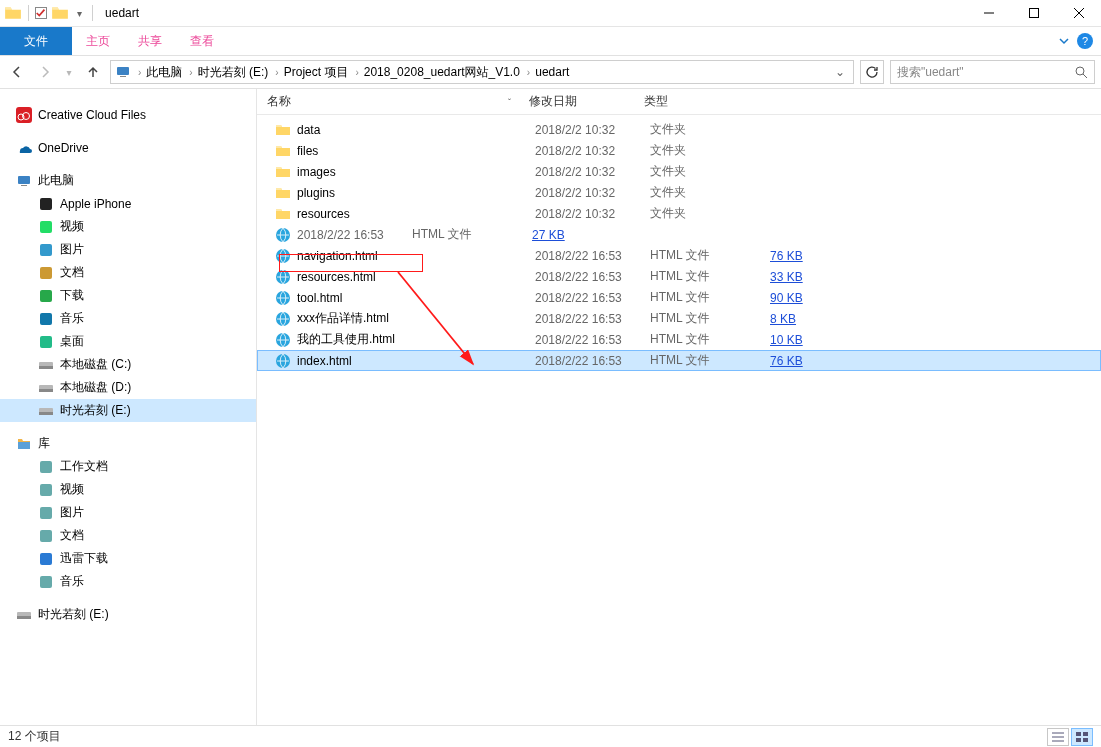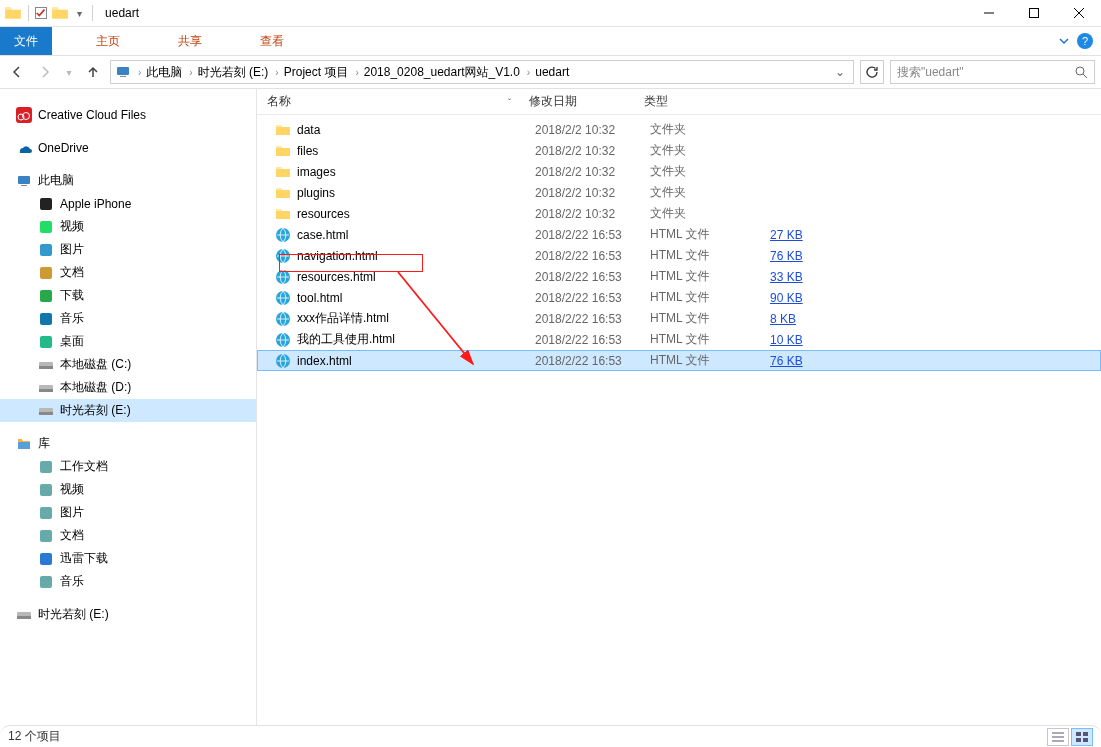--- a/index.html
+++ b/index.html
@@ -9,22 +9,22 @@
 .titlebar { height: 27px; display: flex; align-items: center; background: #fff; border-bottom: 1px solid #e5e5e5; }
 .titlebar .qat { display: flex; align-items: center; gap: 4px; padding: 0 4px; }
 .titlebar .sep { width: 1px; height: 16px; background: #d0d0d0; margin: 0 2px; }
 .titlebar .folder-ico { width: 18px; height: 18px; }
 .titlebar .title { margin-left: 6px; color: #000; }
 .titlebar .wbtns { margin-left: auto; display: flex; }
 .titlebar .wbtn { width: 45px; height: 27px; display: flex; align-items: center; justify-content: center; }
 
 
 .ribbon { height: 29px; display: flex; align-items: stretch; background: #fff; border-bottom: 1px solid #e1e1e1; }
-.ribbon .file { background: #1979ca; color: #fff; padding: 0 14px; display: flex; align-items: center; }
-.ribbon .tab { padding: 0 14px; display: flex; align-items: center; color: #c2410c; margin-left: 30px; }
+.ribbon .file { background: #1979ca; color: #fff; padding: 0 24px; display: flex; align-items: center; }
+.ribbon .tab { padding: 0 14px; display: flex; align-items: center; color: #ec4899; }
 .ribbon .right { margin-left: auto; display: flex; align-items: center; padding-right: 8px; gap: 8px; color: #1979ca; }
 .ribbon .chev { width: 10px; height: 10px; }
 .ribbon .help { width: 16px; height: 16px; border-radius: 50%; background: #1e88e5; color: #fff; display: flex; align-items: center; justify-content: center; font-size: 11px; }
 
 
 .addrbar { height: 33px; display: flex; align-items: center; padding: 4px 6px; gap: 6px; background: #fff; border-bottom: 1px solid #e1e1e1; }
 .navbtn { width: 22px; height: 22px; display: flex; align-items: center; justify-content: center; color: #555; }
 .navbtn.disabled { color: #b8b8b8; }
 .addrbox { flex: 1; height: 24px; border: 1px solid #cecece; display: flex; align-items: center; padding: 0 4px; gap: 2px; overflow: hidden; }
 .addrbox .pc-ico { width: 16px; height: 16px; flex:none; }
@@ -54,21 +54,21 @@
 .row.selected { background: #cde8ff; border: 1px solid #7abdff; padding-left: 17px; }
 .row .ico { width: 16px; height: 16px; margin-right: 6px; flex:none; }
 .row .name { width: 238px; } .row .date { width: 115px; color: #666; } .row .type { width: 120px; color: #666; }
 .row .size { width: 90px; text-align: left; color: #1d4ed8; padding-right: 22px; text-decoration: underline; }
 
 
 .annot-box { position: absolute; border: 1.5px solid #ff1a1a; pointer-events: none; }
 .annot-arrow { position: absolute; pointer-events: none; }
 
 
-.status { height: 22px; border-top: 1px solid #e1e1e1; display: flex; align-items: center; padding: 0 8px; color: #333; border-radius: 10px; }
+.status { height: 22px; border-top: 1px solid #e1e1e1; display: flex; align-items: center; padding: 0 8px; color: #333; }
 .status .views { margin-left: auto; display: flex; gap: 2px; }
 .status .vbtn { width: 22px; height: 18px; border: 1px solid #c7c7c7; display: flex; align-items: center; justify-content: center; }
 .status .vbtn.active { background: #cde8ff; border-color: #7abdff; }
 
 .chk { width:12px; height:12px; border:1px solid #888; position:relative; display:inline-block; }
 .chk svg { position:absolute; inset:-1px; }
 
 
 svg { display:block; }
 </style>
@@ -401,21 +401,20 @@
           <span class="name">resources</span>
           <span class="date">2018/2/2 10:32</span>
           <span class="type">文件夹</span>
           <span class="size"></span>
         </div>
         <div class="row">
           <svg class="ico" viewBox="0 0 16 16">
             <circle cx="8" cy="8" r="7" fill="#29a5de"></circle>
             <path d="M2 8h12M8 1a10 10 0 010 14M8 1a10 10 0 000 14" stroke="#fff" fill="none" stroke-width="0.8"></path>
           </svg>
-          <span class="name">case.html</span>
           <span class="date">2018/2/22 16:53</span>
           <span class="type">HTML 文件</span>
           <span class="size">27 KB</span>
         </div>
         <div class="row">
           <svg class="ico" viewBox="0 0 16 16">
             <circle cx="8" cy="8" r="7" fill="#29a5de"></circle>
             <path d="M2 8h12M8 1a10 10 0 010 14M8 1a10 10 0 000 14" stroke="#fff" fill="none" stroke-width="0.8"></path>
           </svg>
           <span class="name">navigation.html</span>

